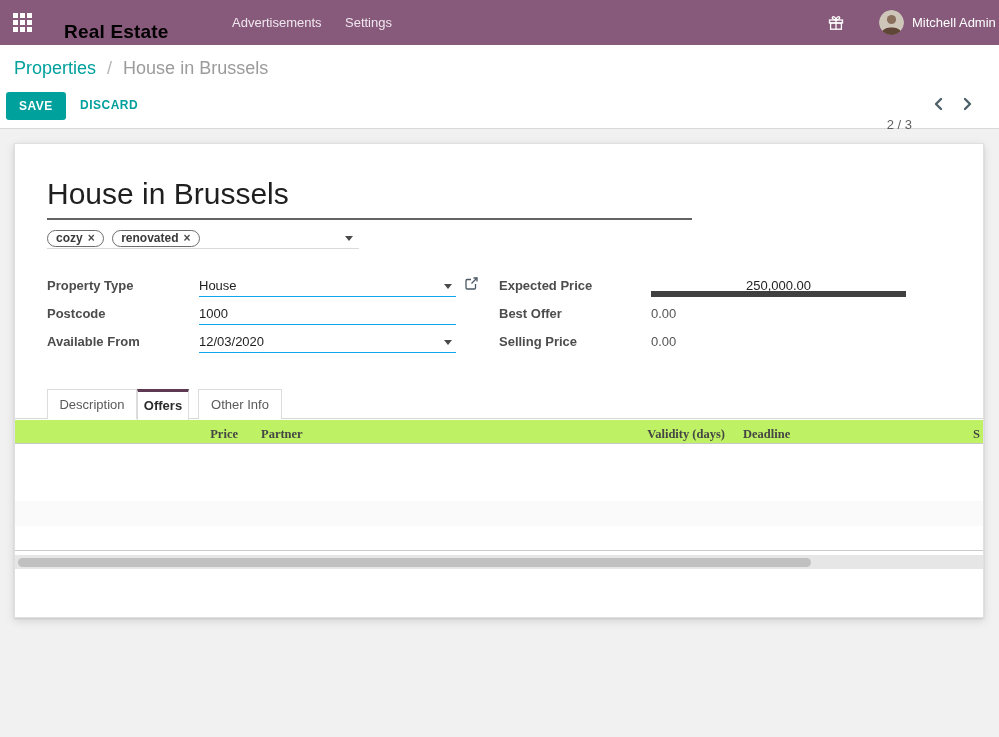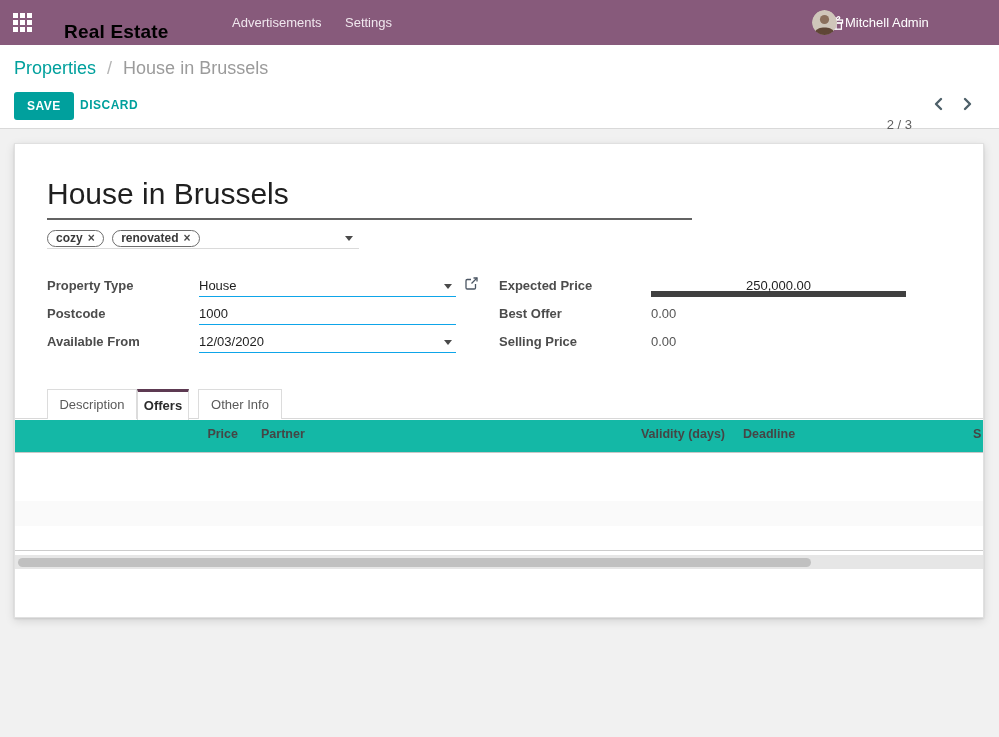--- a/index.html
+++ b/index.html
@@ -6,31 +6,31 @@
   html,body { width:999px; height:737px; font-family:"Liberation Sans", sans-serif; background:#f1f1f1; overflow:hidden; }
 
   
   .navbar { position:absolute; top:0; left:0; width:999px; height:45px; background:#875A7B; z-index:10; }
   .apps-btn { position:absolute; left:12px; top:13px; width:20px; height:20px; cursor:pointer; background:none; border:none; }
   .nav-title { position:absolute; left:64px; top:10px; color:#000000; font-size:19px; font-weight:700; letter-spacing:0.2px;margin-top:11px; }
   .nav-item { position:absolute; top:15px; color:#f0e7ee; font-size:13px; cursor:pointer;text-align:center; }
   .nav-item.adv { left:232px; }
   .nav-item.set { left:345px; }
   .gift-btn { position:absolute; left:828px; top:15px; width:16px; height:16px; background:none; border:none; cursor:pointer; }
-  .user-menu { position:absolute; left:812px; top:9px; height:27px; display:flex; align-items:center; cursor:pointer;justify-content:center; }
+  .user-menu { position:absolute; left:879px; top:9px; height:27px; display:flex; align-items:center; cursor:pointer;justify-content:center; }
   .avatar { width:25px; height:25px; border-radius:50%; overflow:hidden; flex:0 0 25px; }
   .user-name { margin-left:8px; color:#fff; font-size:13px; }
 
   
   .control-panel { position:absolute; top:45px; left:0; width:999px; height:84px; background:#fff; border-bottom:1px solid #d9d9d9; }
   .breadcrumb { position:absolute; left:14px; top:13px; font-size:18px; }
   .bc-parent { color:#00A09D; cursor:pointer; text-decoration:none; }
   .bc-sep { color:#b5b5b5; margin:0 6px; }
   .bc-current { color:#9b9b9b; }
-  .btn-save { position:absolute; left:14px; top:47px; background:#00A09D; color:#fff; border:none; border-radius:3px; font-size:12px; font-weight:700; letter-spacing:0.5px; padding:7px 13px; cursor:pointer; font-family:inherit; }
+  .btn-save { position:absolute; left:6px; top:47px; background:#00A09D; color:#fff; border:none; border-radius:3px; font-size:12px; font-weight:700; letter-spacing:0.5px; padding:7px 13px; cursor:pointer; font-family:inherit; }
   .btn-discard { position:absolute; left:80px; top:53px; background:none; border:none; color:#00A09D; font-size:12px; font-weight:700; letter-spacing:0.5px; cursor:pointer; font-family:inherit; }
   .pager-value { position:absolute; left:862px; top:72px; width:50px; text-align:right; font-size:13px; color:#5f5f5f; }
   .pager-btn { position:absolute; top:51px; width:18px; height:18px; background:none; border:none; cursor:pointer; }
   .pager-prev { left:930px; }
   .pager-next { left:958px; }
 
   
   .content { position:absolute; top:129px; left:0; width:999px; height:608px; background:#f1f1f1; }
   .sheet { position:absolute; left:14px; top:14px; width:970px; height:475px; background:#fff; border:1px solid #e0e0e0; box-shadow:0 1px 2px rgba(0,0,0,0.1), 0 3px 9px rgba(0,0,0,0.12); }
 
@@ -54,21 +54,21 @@
   .f-value.readonly { border-bottom:none; color:#555; cursor:default; }
 
   
   .tabs-line { position:absolute; left:0; top:274px; width:968px; border-bottom:1px solid #d8d8d8; }
   .tab { position:absolute; top:245px; height:30px; background:#fff; border:1px solid #dcdcdc; border-bottom:none; font-size:13px; color:#5a5a5a; text-align:center; line-height:28px; cursor:pointer; font-family:inherit; }
   .tab-desc { left:32px; width:90px; }
   .tab-offers { left:122px; width:52px; border-top:3px solid #5d3a52; color:#2b2b2b; font-weight:700; height:31px; z-index:2; line-height:26px; }
   .tab-other { left:183px; width:84px; }
 
   
-  .tbl-header { position:absolute; left:0; top:276px; width:968px; height:33px; background:#14b8a6; border-bottom:1px solid #c7c7c7; }
+  .tbl-header { position:absolute; left:0; top:276px; width:968px; height:24px; background:#bef264; border-bottom:1px solid #c7c7c7;font-family:Liberation Serif, serif; }
   .th { position:absolute; top:7px; font-size:12.5px; font-weight:700; color:#454545; white-space:nowrap; cursor:pointer; }
   .th-price { left:100px; width:123px; text-align:right; }
   .th-partner { left:246px; }
   .th-validity { left:560px; width:150px; text-align:right; }
   .th-deadline { left:728px; }
   .th-clipped { left:958px; width:10px; overflow:hidden; cursor:default; }
   .row-stripe { position:absolute; left:0; width:968px; }
   .r-addline { top:307px; height:25px; background:#fafafa; }
   .r2 { top:332px; height:25px; background:#fff; }
   .r3 { top:357px; height:25px; background:#fafafa; }

